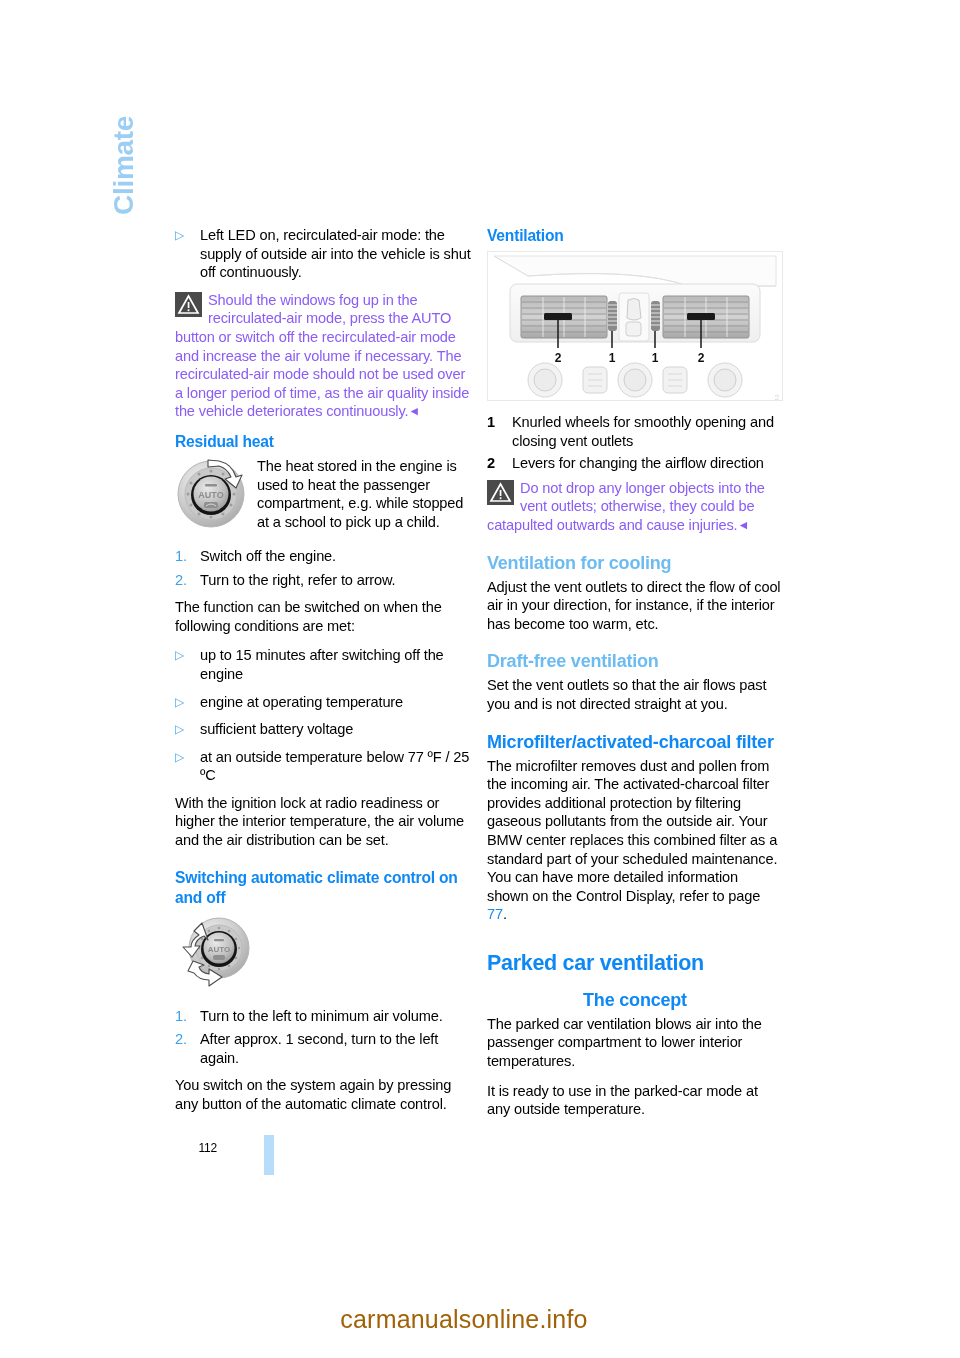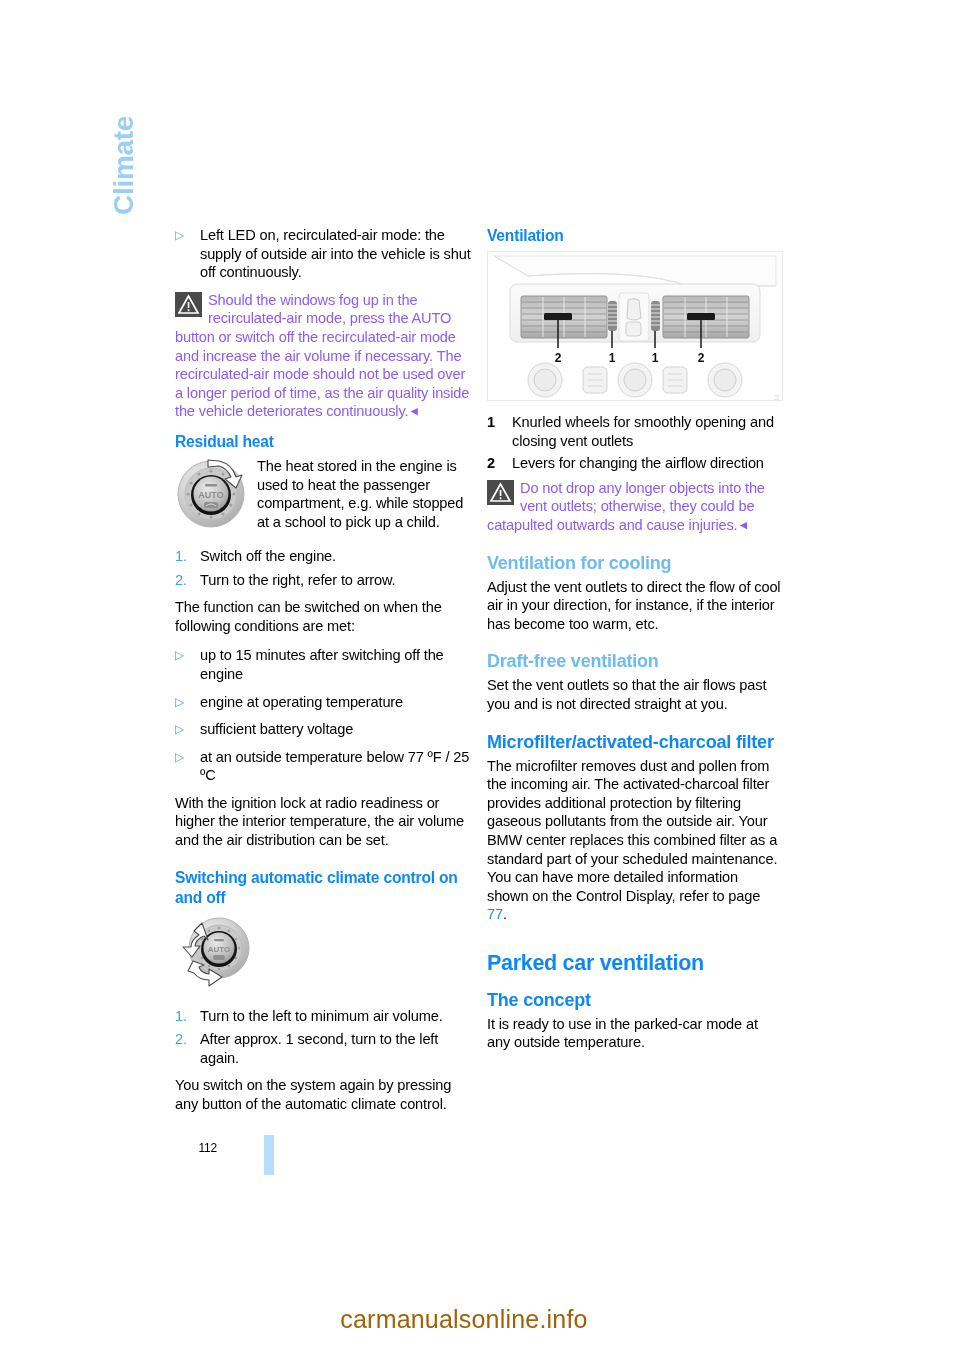--- a/index.html
+++ b/index.html
@@ -427,21 +427,22 @@
     <p class="body-txt">Adjust the vent outlets to direct the flow of cool air in your direction, for instance, if the interior has become too warm, etc.</p>
 
     <h3 class="h3 gap-top">Draft-free ventilation</h3>
     <p class="body-txt">Set the vent outlets so that the air flows past you and is not directed straight at you.</p>
 
     <h3 class="h3 gap-top" style="color:#0d88f5;">Microfilter/activated-charcoal filter</h3>
     <p class="body-txt tight">The microfilter removes dust and pollen from the incoming air. The activated-charcoal filter provides additional protection by filtering gaseous pollutants from the outside air. Your BMW center replaces this combined filter as a standard part of your scheduled maintenance.</p>
     <p class="body-txt"><span>You can have more detailed information shown on the Control Display, refer to page </span><span class="pagelink">77</span><span>.</span></p>
 
     <h1 class="h1" style="margin-top:26px;">Parked car ventilation</h1>
-    <h3 class="h3" style="color:#0d88f5;margin-top:14px;">The concept</h3>
+    <h3 class="h3" style="color:#0d88f5;margin-top:14px;text-align:center;">The concept</h3>
+    <p class="body-txt">The parked car ventilation blows air into the passenger compartment to lower interior temperatures.</p>
     <p class="body-txt">It is ready to use in the parked-car mode at any outside temperature.</p>
   </div>
 
   <div class="pagenum">112</div>
   <div class="page-bar"></div>
   <div class="watermark">
     <span class="wm-inner">carmanualsonline.info</span>
   </div>
 
 </div>

